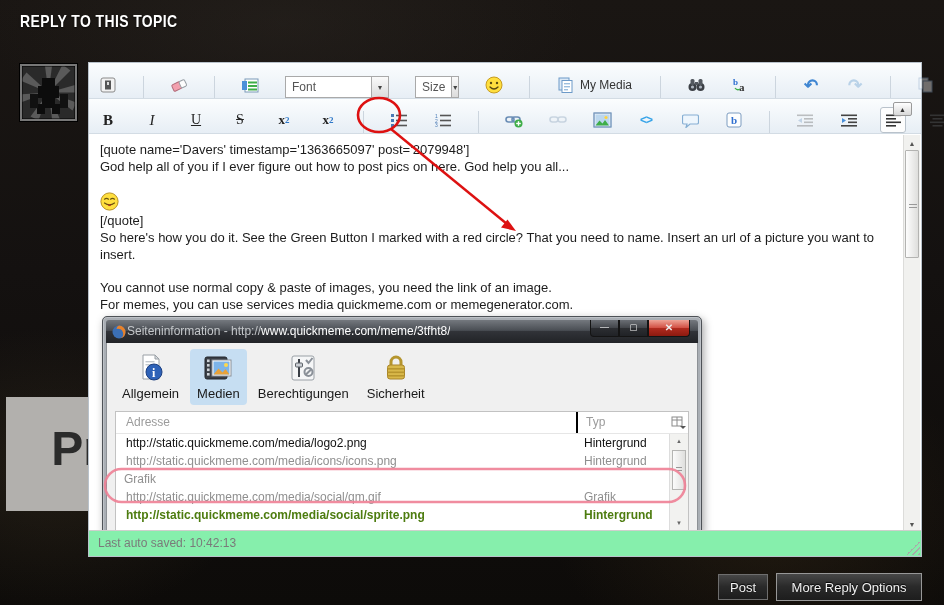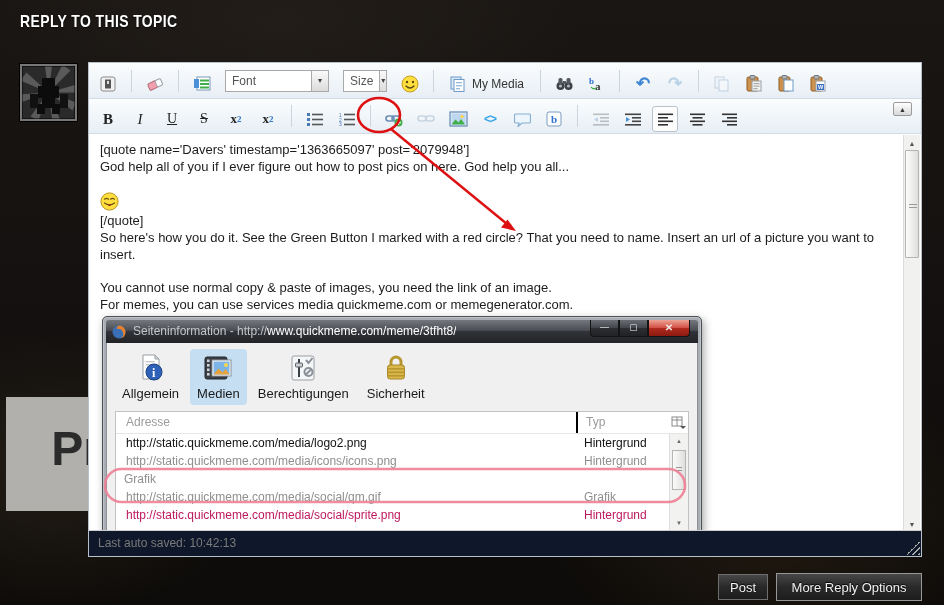--- a/index.html
+++ b/index.html
@@ -31,21 +31,21 @@
     position:absolute; left:20px; top:64px; width:57px; height:57px;
     border:2px solid #777; outline:1px solid #000; background:#222;
   }
 
   
   .editor{
     position:absolute; left:88px; top:62px; width:834px; height:495px;
     background:#fff; border:1px solid #b9c2cb;
   }
   .tb-row{
-    display:flex; align-items:center; padding:0 6px; gap:6px;
+    display:flex; align-items:flex-end; padding:0 6px; gap:18px;
     background:linear-gradient(#fbfdfe,#e7eef5);
     border-bottom:1px solid #d3dce4;
   }
   .tb-row1{ height:36px; }
   .tb-row2{ height:35px; }
   .tb-btn{
     min-width:26px; height:26px; display:flex; align-items:center; justify-content:center;
     border-radius:3px; color:#222; font-size:14px; cursor:pointer; flex:0 0 auto;margin-top:6px;
   }
   .tb-btn.pressed{ background:#fdfdfd; border:1px solid #b9c2cb; }
@@ -98,38 +98,38 @@
     display:flex; align-items:center; justify-content:center;
   }
   .vs-up{ top:0; } .vs-down{ bottom:0; }
   .vs-thumb{
     position:absolute; left:1px; top:15px; width:14px; height:108px; border:1px solid #b3b3b1;
     border-radius:1px; background:linear-gradient(90deg,#fdfdfd,#dededc);
   }
   .vs-grip{ position:absolute; left:3px; top:50%; width:8px; height:6px;
     background:repeating-linear-gradient(180deg,#999 0 1px,transparent 1px 3px); }
   .statusbar{
-    position:absolute; left:0; right:0; bottom:0; height:26px; background:#0f172a;
+    position:absolute; left:0; right:0; bottom:0; height:26px; background:#86efac;
     border-top:1px solid #cfcfcd; color:#7a7a7a; font-size:12px; line-height:24px; padding-left:9px;
   }
   .resize-grip{ position:absolute; right:1px; bottom:1px; width:14px; height:14px;
     background:
       linear-gradient(135deg, transparent 0 50%, #aaa 50% 57%, transparent 57% 71%, #aaa 71% 78%, transparent 78% 92%, #aaa 92% 100%);
   }
 
   
   .dialog{
     width:600px; margin:3px 0 0 2px; border:1px solid #4e5257; border-radius:5px 5px 0 0;
     background:#a9aeb4; padding:3px 3px 0 3px;
     box-shadow:0 0 0 1px rgba(255,255,255,.25) inset, 2px 3px 8px rgba(0,0,0,.35);
   }
   .dlg-titlebar{
     position:relative; height:23px; border-radius:3px 3px 0 0;
     background:linear-gradient(180deg,#74787e 0%, #4a4e54 45%, #313338 50%, #212327 100%);
-    display:flex; align-items:center; padding-left:6px; gap:7px;
+    display:flex; align-items:center; padding-left:6px; gap:1px;
   }
   .dlg-title{ font-size:12px; white-space:nowrap; overflow:hidden; }
   .dlg-title .pre{ color:#c4c7ca; } .dlg-title .host{ color:#fff; }
   .win-btns{ position:absolute; right:8px; top:0; display:flex; }
   .win-btn{
     width:29px; height:17px; border:1px solid #141414; border-top:none;
     background:linear-gradient(#6a6e74,#43464b 48%,#2c2e32 52%,#202226);
     color:#eee; font-size:9px; line-height:15px; text-align:center;
   }
   .win-btn:first-child{ border-radius:0 0 0 4px; }
@@ -146,21 +146,21 @@
   }
   .tab.selected{ background:#c6def2; }
   .dlg-table{
     margin:2px 8px 0; background:#fff; border:1px solid #c2c2c2; height:120px;
     position:relative; overflow:hidden; display:flex; flex-direction:column;
   }
   .tbl-head{ display:flex; height:22px; color:#9b9b9b; font-size:12px; align-items:center;
     border-bottom:1px solid #e6e6e6; flex:0 0 auto; }
   .tbl-row{ display:flex; height:18px; align-items:center; font-size:12px; color:#8f8f8f; }
   .tbl-row.dark{ color:#111; }
-  .tbl-row.bold{ color:#be185d; font-weight:normal; }
+  .tbl-row.bold{ color:#4d7c0f; font-weight:bold; }
   .c-addr{ flex:1; padding-left:10px; white-space:nowrap; overflow:hidden; }
   .c-typ{ width:92px; padding-left:8px; flex:0 0 auto; }
   .tbl-head .c-typ{ border-left:2px solid #000000; height:100%; display:flex; align-items:center; }
   .c-scroll{ width:20px; flex:0 0 auto; }
   .tbl-scroll{
     position:absolute; right:0; top:22px; bottom:0; width:19px; background:#f2f2f0;
     border-left:1px solid #ddd;
   }
   .ts-arrow{ position:absolute; left:0; width:18px; height:14px; font-size:6px; color:#666;
     display:flex; align-items:center; justify-content:center; }

